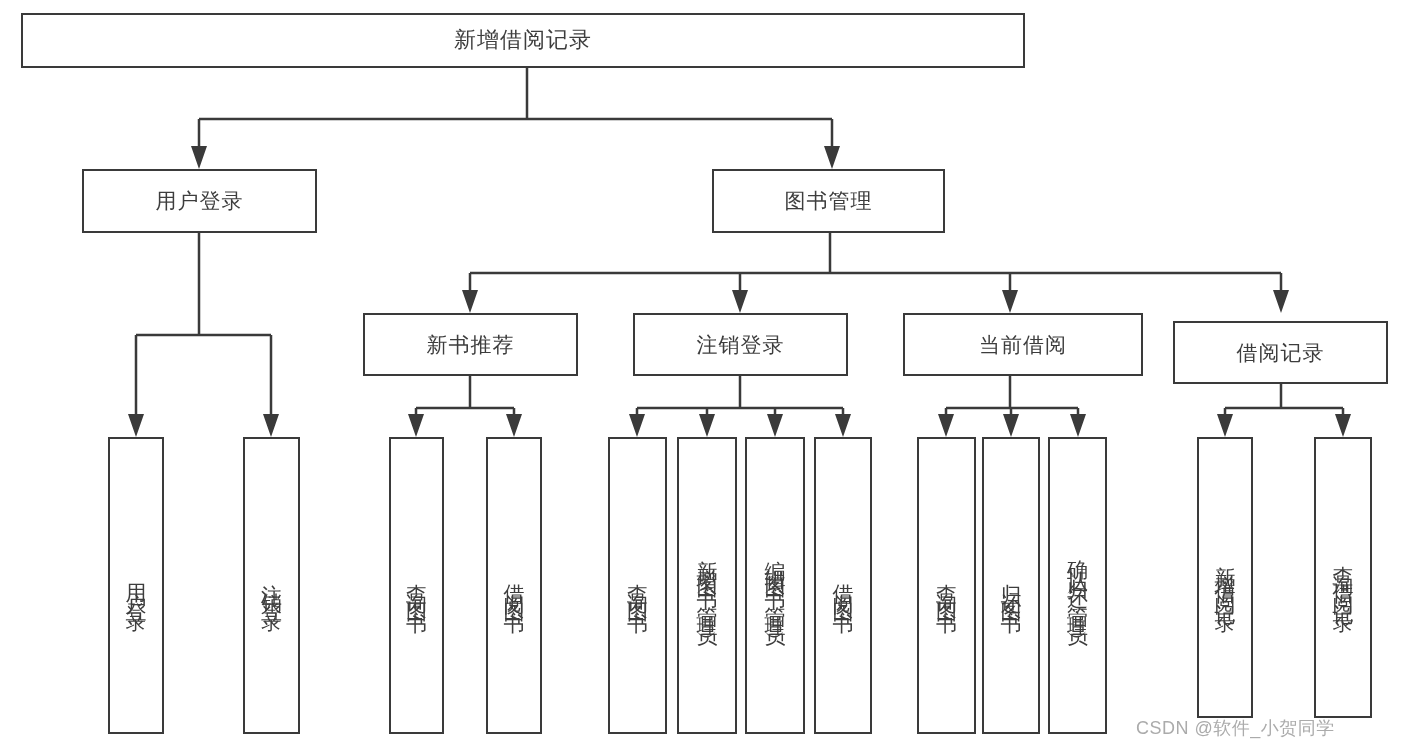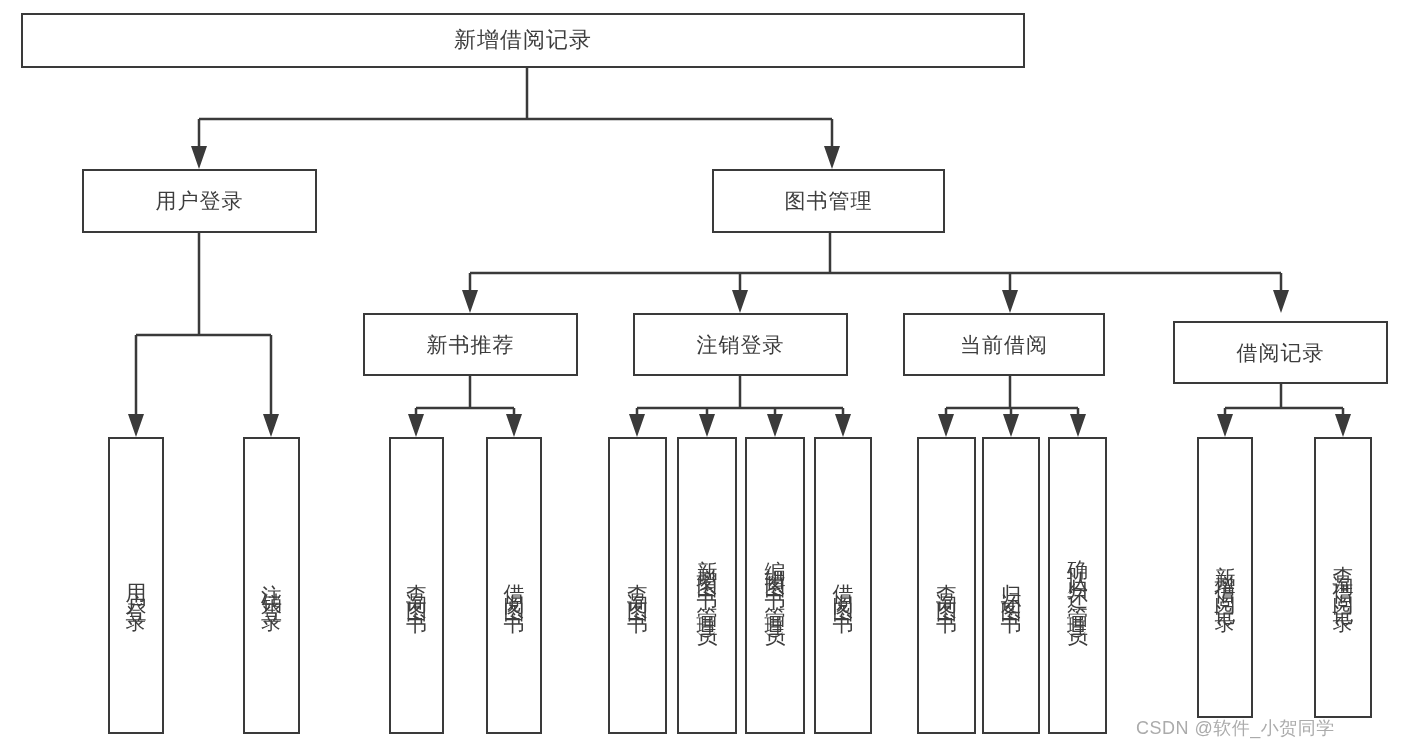--- a/index.html
+++ b/index.html
@@ -91,21 +91,21 @@
   <div class="box" style="left:712px;top:169px;width:233px;height:64px;">
     <span class="hlabel">图书管理</span>
   </div>
 
   <div class="box" style="left:363px;top:313px;width:215px;height:63px;">
     <span class="hlabel">新书推荐</span>
   </div>
   <div class="box" style="left:633px;top:313px;width:215px;height:63px;">
     <span class="hlabel">注销登录</span>
   </div>
-  <div class="box" style="left:903px;top:313px;width:202px;height:63px;align-items:center;">
+  <div class="box" style="left:903px;top:313px;width:240px;height:63px;align-items:center;">
     <span class="hlabel">当前借阅</span>
   </div>
   <div class="box" style="left:1173px;top:313px;width:215px;height:63px;margin-top:8px;">
     <span class="hlabel">借阅记录</span>
   </div>
 
   <div class="box" style="left:108px;top:437px;width:56px;height:297px;">
     <span class="vlabel">用户登录</span>
   </div>
   <div class="box" style="left:243px;top:437px;width:57px;height:297px;">

